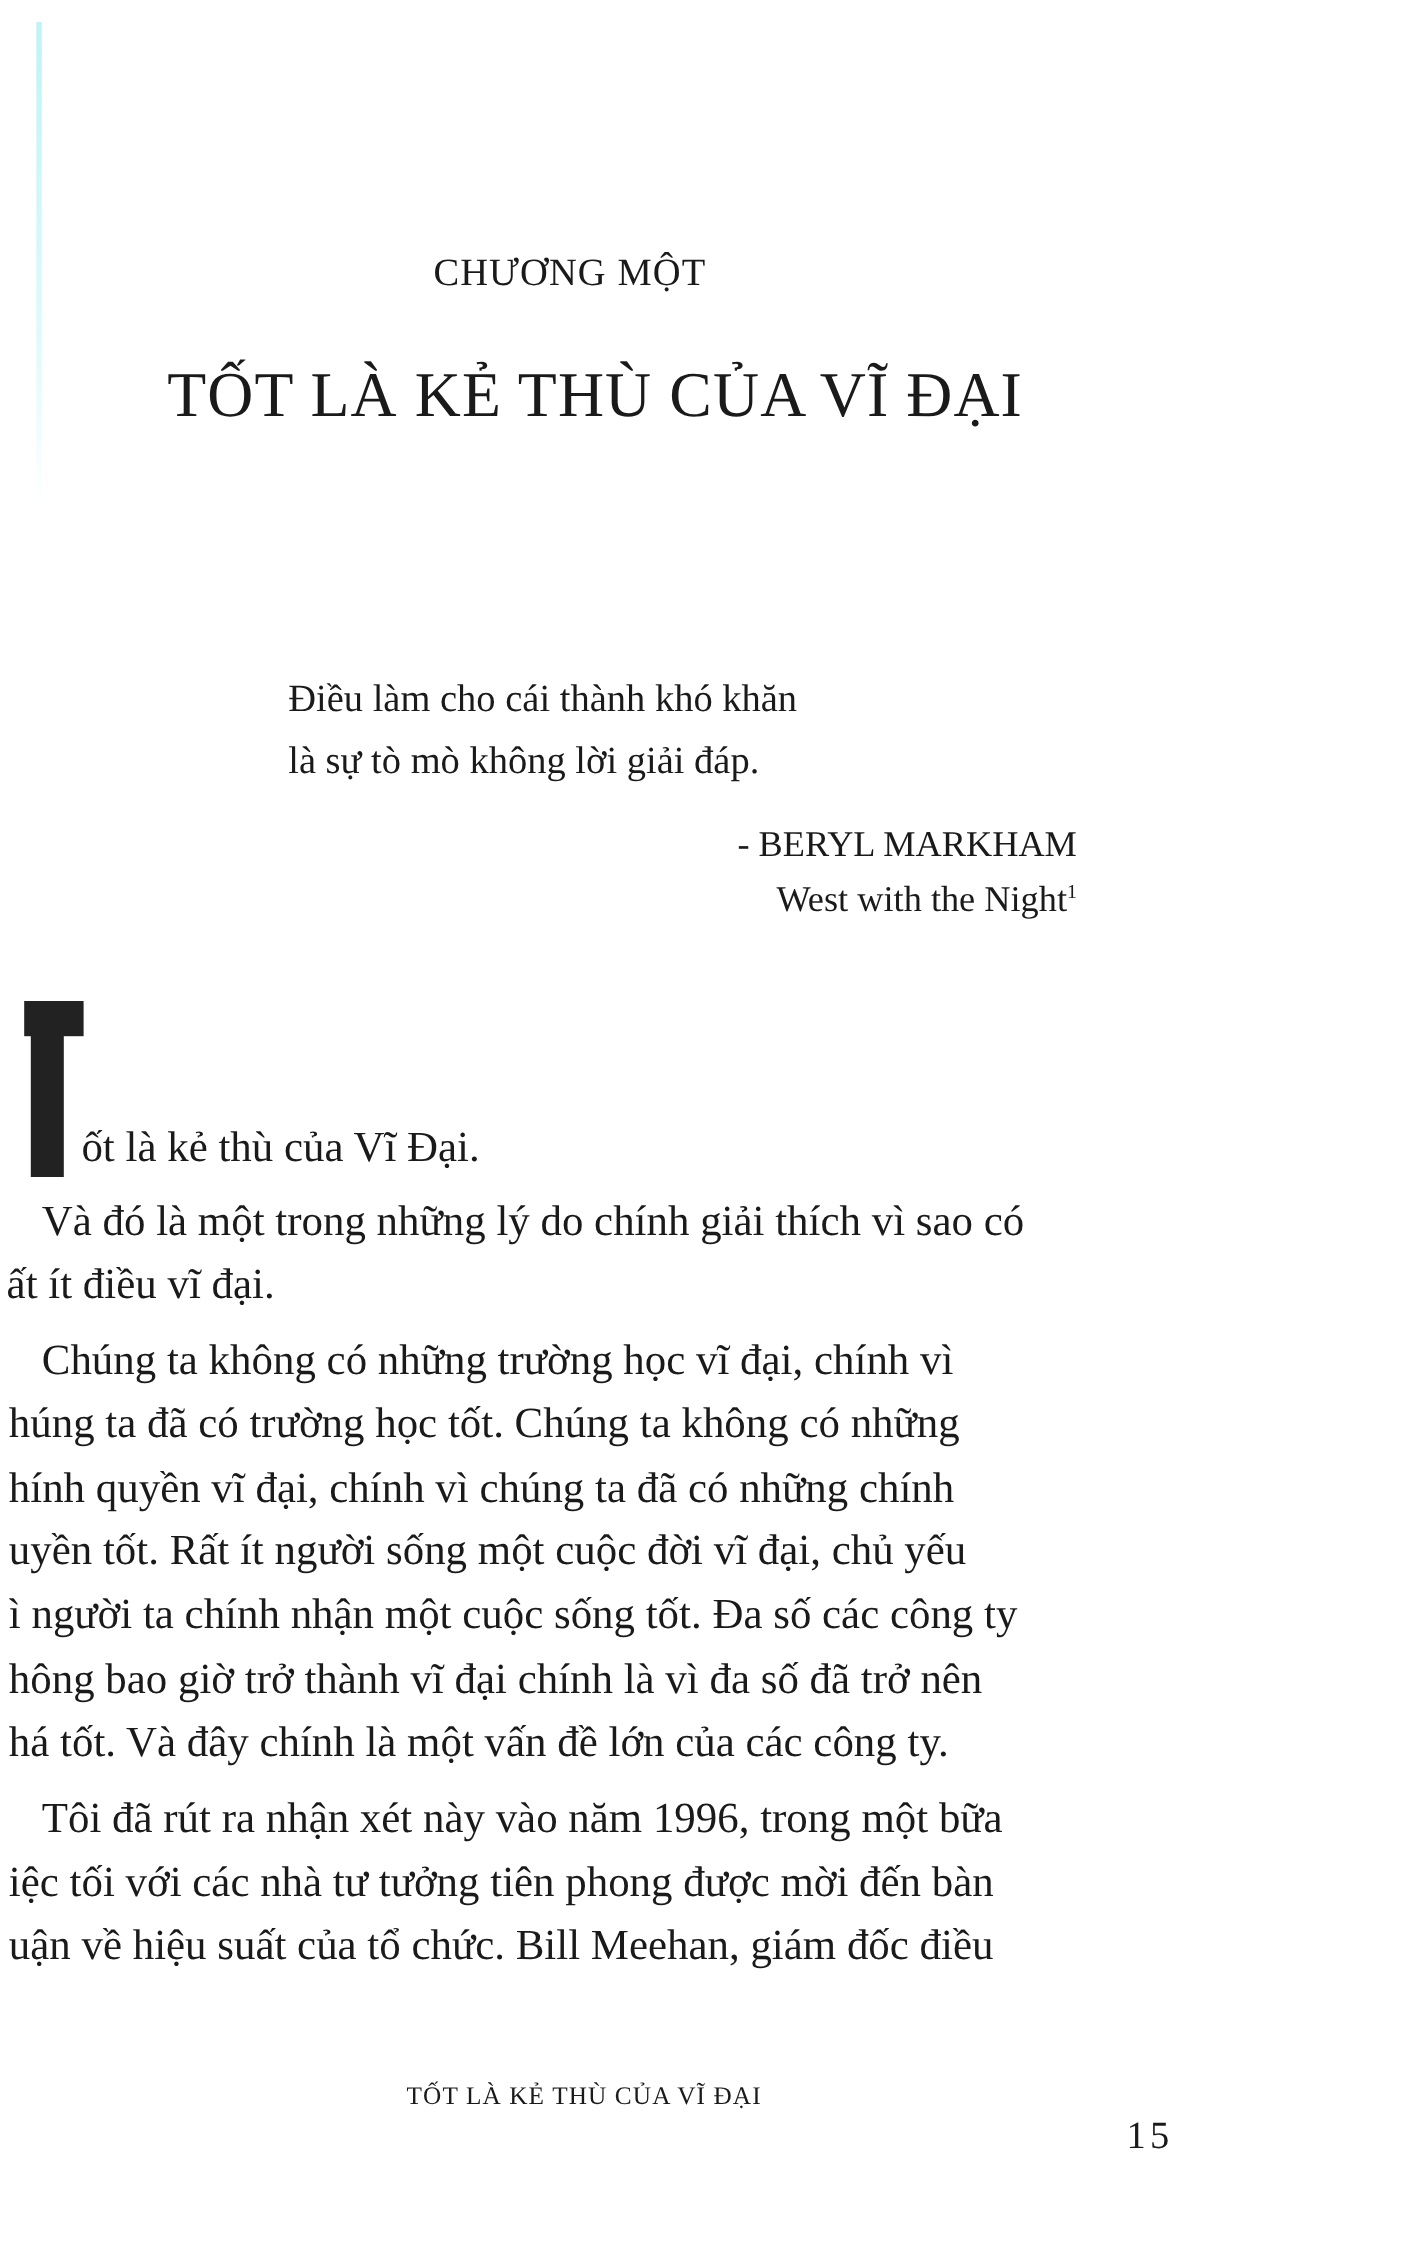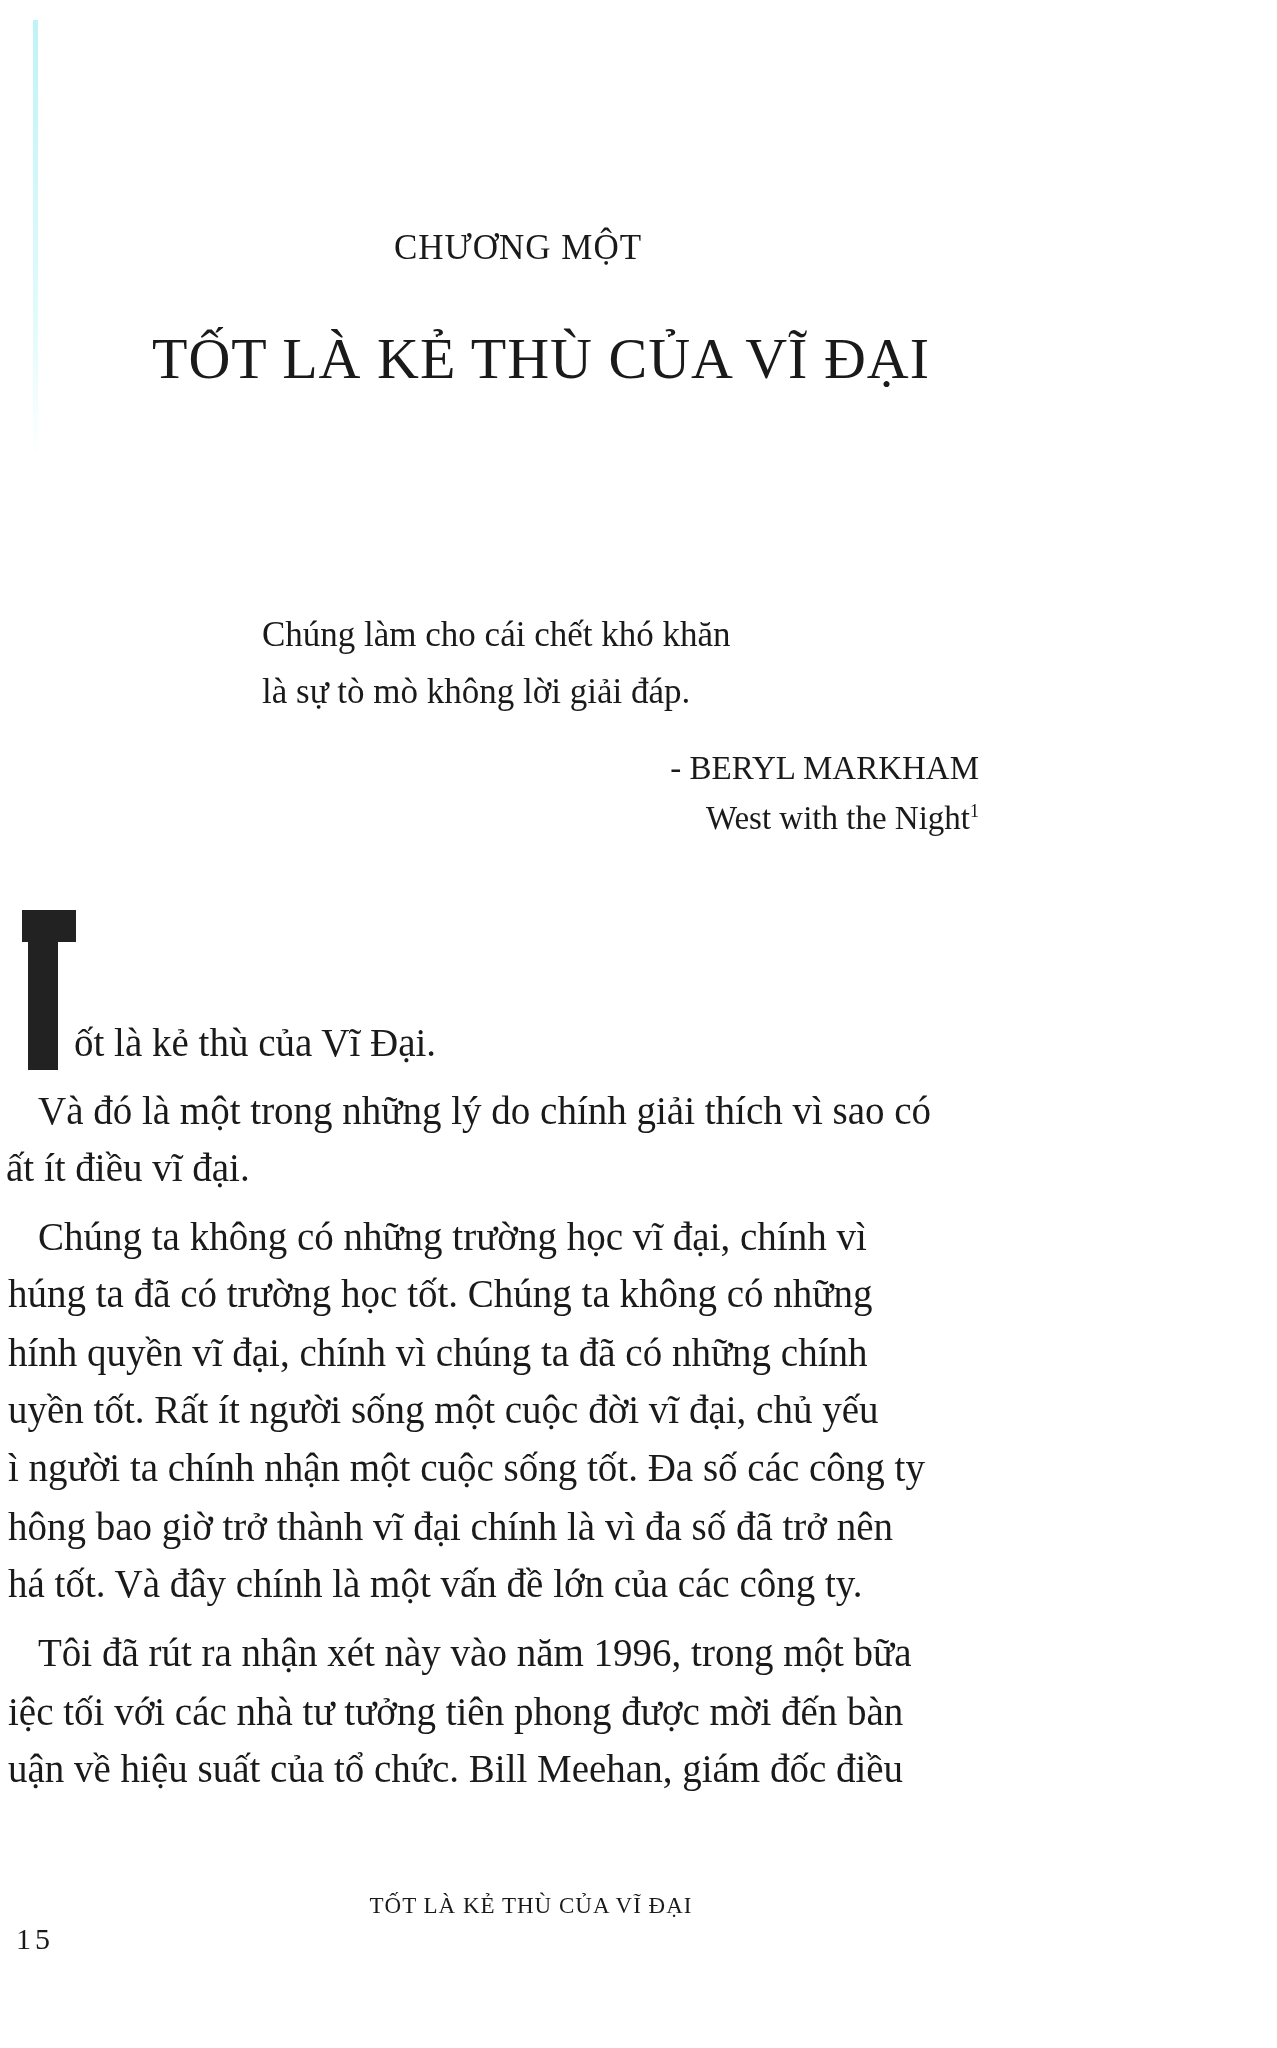--- a/index.html
+++ b/index.html
@@ -10,31 +10,31 @@
   .title{left:152px;top:325px;font-size:58px;letter-spacing:1px;}
   .quote{left:262px;font-size:35px;}
   .attr{right:298px;font-size:33px;text-align:center;}
   .it{}
   .it sup{font-size:18px;}
   .dropcap{position:absolute;left:22px;top:910px;width:54px;height:160px;}
   .dropcap .bar{position:absolute;left:0;top:0;width:54px;height:32px;background:#222;}
   .dropcap .stem{position:absolute;left:6px;top:0;width:30px;height:160px;background:#222;}
   .line{position:absolute;left:0;width:1080px;font-size:39px;white-space:nowrap;text-align:justify;font-family:Liberation Serif, serif;}
   .footer{left:0;width:1062px;text-align:center;top:1893px;font-size:23px;letter-spacing:1px;}
-  .pnum{left:16px;width:1062px;text-align:left;top:1922px;font-size:30px;letter-spacing:4px;}
+  .pnum{left:5px;width:1062px;text-align:right;top:1922px;font-size:35px;letter-spacing:4px;}
 </style>
 </head>
 <body>
 
 <div class="edge"></div>
 
 <div class="abs chap">CHƯƠNG MỘT</div>
 <div class="abs title">TỐT LÀ KẺ THÙ CỦA VĨ ĐẠI</div>
 
-<div class="abs quote" style="top:615px">Chúng làm cho cái chết khó khăn</div>
+<div class="abs quote" style="top:615px">Điều làm cho cái thành khó khăn</div>
 <div class="abs quote" style="top:672px">là sự tò mò không lời giải đáp.</div>
 <div class="abs attr" style="top:750px">- BERYL MARKHAM</div>
 <div class="abs attr it" style="top:800px"><span>West with the Night</span><sup>1</sup></div>
 
 <div class="dropcap">
   <div class="bar"></div>
     <div class="stem"></div>
 </div>
 <div class="abs" style="left:74px;top:1020px;font-size:39px">ốt là kẻ thù của Vĩ Đại.</div>
 

